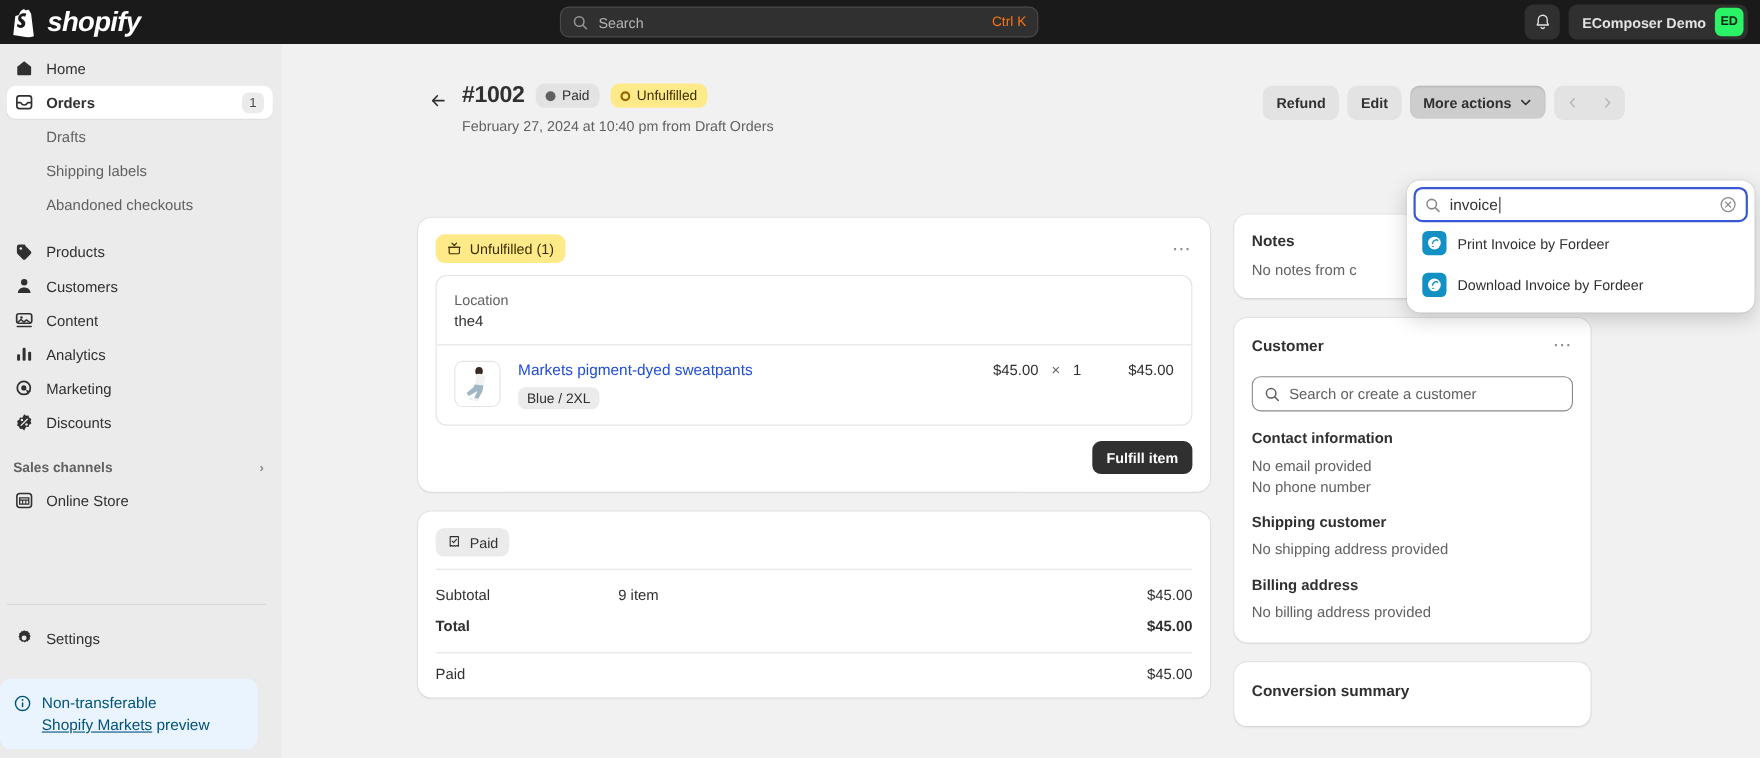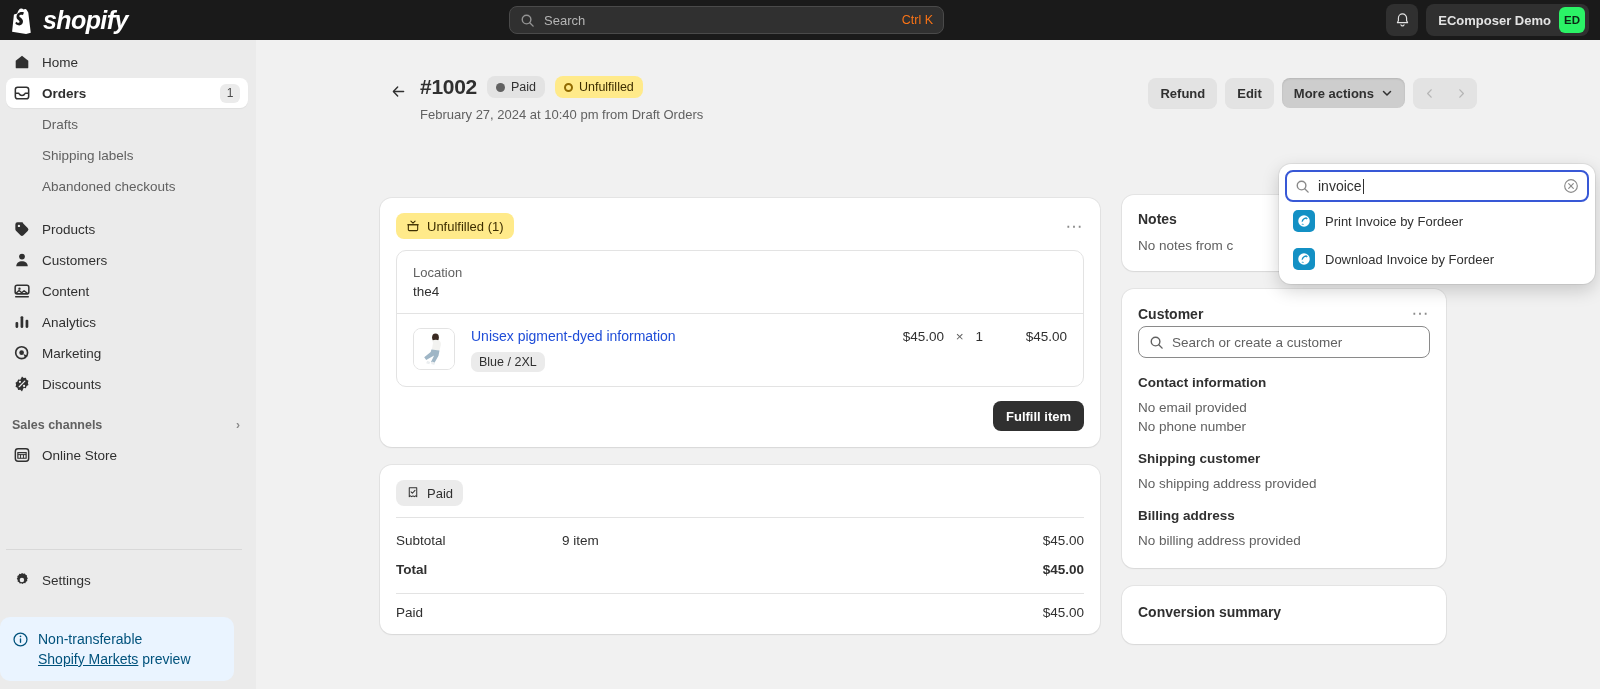--- a/index.html
+++ b/index.html
@@ -267,21 +267,21 @@
   .t-mid { flex: 1; color: #303030; }
   .t-val { text-align: right; color: #303030; }
   .t-row.bold .t-label, .t-row.bold .t-val { font-weight: 700; }
   .t-sep { height: 1px; background: #e3e3e3; margin: 9px 0 4px; }
 
   .side-card-head { display:flex; align-items:center; justify-content: space-between; }
   .side-title { font-size: 14px; font-weight: 700; color: #303030; }
   .side-muted { font-size: 13.5px; color: #616161; margin-top: 11px; }
   .side-sub { font-size: 13.5px; font-weight: 700; color: #303030; margin-top: 17px; }
   .cust-search {
-    margin-top: 4px; height: 32px;
+    margin-top: 20px; height: 32px;
     border: 1px solid #8a8a8a; border-radius: 8px;
     display: flex; align-items: center; padding: 0 10px;
     cursor: text;
   }
   .cust-search .s-icon { margin-right: 8px; }
   .cust-ph { font-size: 13.5px; color: #616161; }
 </style>
 </head>
 <body>
 
@@ -583,21 +583,21 @@
             <svg width="40" height="40" viewBox="0 0 40 40">
               <rect width="40" height="40" fill="#ffffff"></rect>
               <ellipse cx="21.5" cy="8.5" rx="3.4" ry="3.9" fill="#3a2a22"></ellipse>
               <path d="M18.2 11.5c2.5-1.1 5-1.1 7 .3 1.5 1 2 2.6 1.6 4.4l-1.4 5.6-7.6-.8 1.2-7.1z" fill="#f2f2f0"></path>
               <path d="M17.4 20.6l8.1.9-1 5.3-4.4 7.8-3.1-1.6 3.1-6.6-7.9 4.6-2-2.7 6.5-5.4z" fill="#9fb6c6"></path>
               <path d="M12.2 34.2l3.1 1.1.9-2.3-3-1.2z" fill="#ebeef0"></path>
               <path d="M17.1 35.1l3.2.9.6-2.4-3-1z" fill="#ebeef0"></path>
             </svg>
           </div>
           <div class="li-mid">
-            <div class="li-title">Unisex pigment-dyed information</div>
+            <div class="li-title">Markets pigment-dyed sweatpants</div>
             <span class="li-variant">Blue / 2XL</span>
           </div>
           <div class="li-price">
             <span>$45.00</span>
             <span class="li-x">×</span>
             <span>1</span>
           </div>
           <div class="li-total">$45.00</div>
         </div>
       </div>

